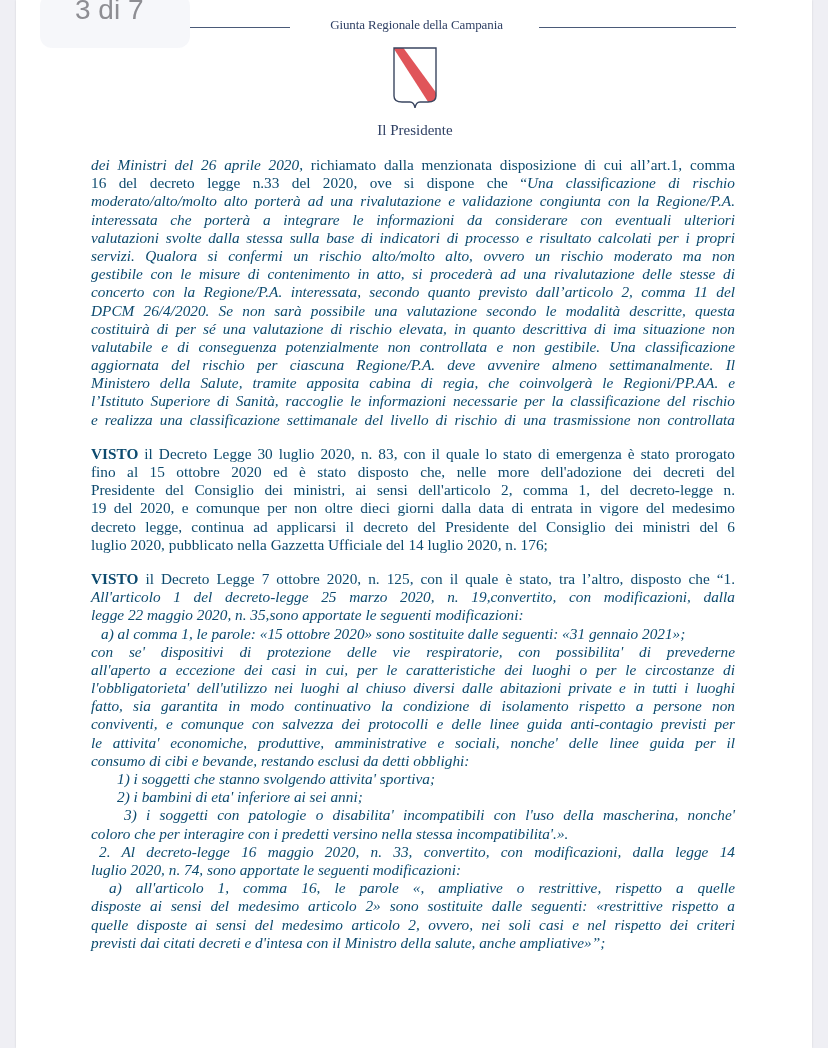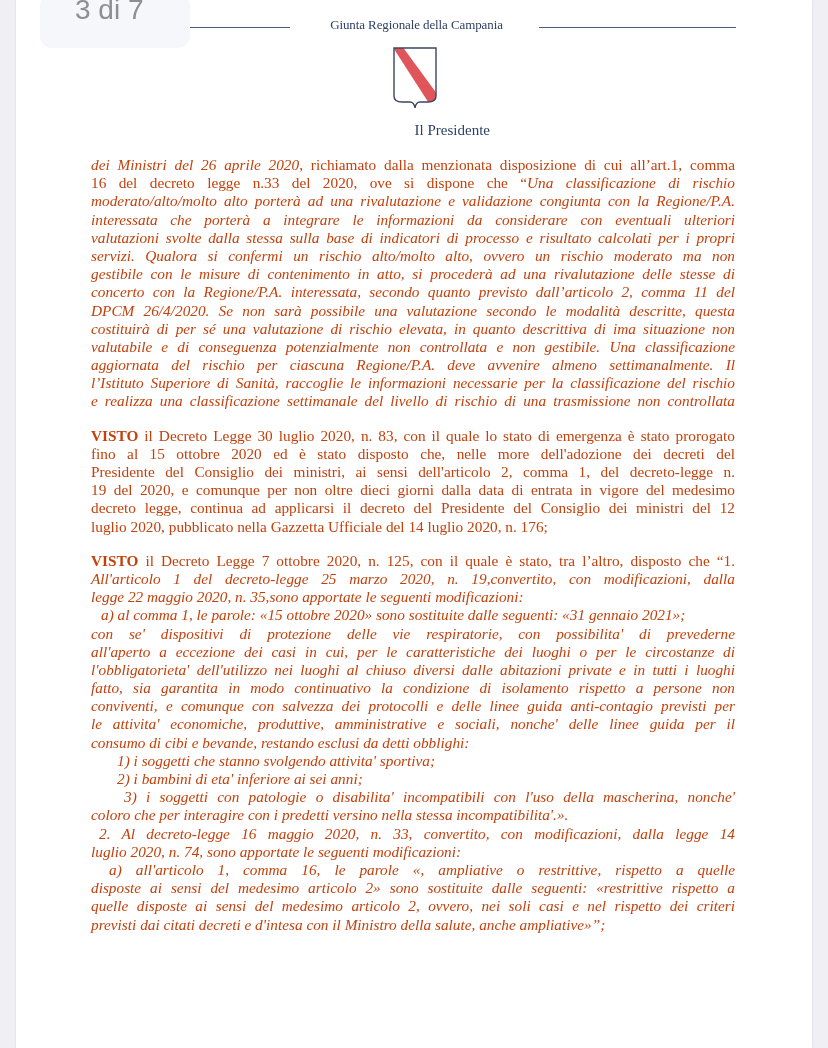--- a/index.html
+++ b/index.html
@@ -35,26 +35,26 @@
   .header .rule.right { left: 349px; width: 197px; }
   .header .title {
     position: absolute; left: 104px; top: 1px; width: 245px; text-align: center;
     font-size: 13px; color: #2e3f63; white-space: nowrap;
     letter-spacing: -0.1px;
   }
   .emblem {
     position: absolute; left: 388px; top: 44px; width: 54px; height: 68px;
   }
   .president {
-    position: absolute; left: 340px; top: 122px; width: 150px; text-align: right;
+    position: absolute; left: 340px; top: 122px; width: 150px; text-align: center;
     font-size: 15px; color: #2e3f63;
   }
   .body-text {
     position: absolute; left: 91px; top: 156px; width: 644px;
-    font-size: 15.3px; line-height: 18.2px; color: #c2410c;
+    font-size: 15.3px; line-height: 18.2px; color: #0c4a6e;
   }
   .ln {
     display: block; white-space: nowrap; text-align: justify;
     text-align-last: justify; height: 18.2px;
   }
   .ln.last { text-align-last: left; }
   .it { font-style: italic; }
   .b { font-weight: bold; }
   .gap { height: 16px; }
   .ind1 { padding-left: 10px; }
@@ -103,32 +103,33 @@
     <span class="ln it">moderato/alto/molto alto porterà ad una rivalutazione e validazione congiunta con la Regione/P.A.</span>
     <span class="ln it">interessata che porterà a integrare le informazioni da considerare con eventuali ulteriori</span>
     <span class="ln it">valutazioni svolte dalla stessa sulla base di indicatori di processo e risultato calcolati per i propri</span>
     <span class="ln it">servizi. Qualora si confermi un rischio alto/molto alto, ovvero un rischio moderato ma non</span>
     <span class="ln it">gestibile con le misure di contenimento in atto, si procederà ad una rivalutazione delle stesse di</span>
     <span class="ln it">concerto con la Regione/P.A. interessata, secondo quanto previsto dall’articolo 2, comma 11 del</span>
     <span class="ln it">DPCM 26/4/2020. Se non sarà possibile una valutazione secondo le modalità descritte, questa</span>
     <span class="ln it">costituirà di per sé una valutazione di rischio elevata, in quanto descrittiva di ima situazione non</span>
     <span class="ln it">valutabile e di conseguenza potenzialmente non controllata e non gestibile. Una classificazione</span>
     <span class="ln it">aggiornata del rischio per ciascuna Regione/P.A. deve avvenire almeno settimanalmente. Il</span>
+    <span class="ln it">Ministero della Salute, tramite apposita cabina di regia, che coinvolgerà le Regioni/PP.AA. e</span>
     <span class="ln it">l’Istituto Superiore di Sanità, raccoglie le informazioni necessarie per la classificazione del rischio</span>
     <span class="ln it">e realizza una classificazione settimanale del livello di rischio di una trasmissione non controllata</span>
   </div>
 
   <div class="gap"></div>
 
   <div>
     <span class="ln"><span class="b">VISTO</span><span> il Decreto Legge 30 luglio 2020, n. 83, con il quale  lo stato di emergenza è  stato prorogato</span></span>
     <span class="ln">fino al 15 ottobre 2020  ed è stato disposto che, nelle  more  dell'adozione  dei  decreti  del</span>
     <span class="ln">Presidente  del Consiglio dei  ministri,  ai  sensi  dell'articolo  2,  comma  1,  del decreto-legge n.</span>
     <span class="ln">19 del 2020, e comunque per non oltre dieci giorni dalla data di entrata  in  vigore del  medesimo</span>
-    <span class="ln">decreto legge,  continua  ad  applicarsi  il  decreto  del Presidente del Consiglio dei ministri del 12</span>
+    <span class="ln">decreto legge,  continua  ad  applicarsi  il  decreto  del Presidente del Consiglio dei ministri del 6</span>
     <span class="ln last">luglio 2020,  pubblicato nella Gazzetta Ufficiale del 14 luglio 2020, n. 176;</span>
   </div>
 
   <div class="gap"></div>
 
   <div>
     <span class="ln"><span class="b">VISTO</span><span> il Decreto Legge  7 ottobre 2020, n. 125, con il quale è stato, tra l’altro, disposto che “1.</span></span>
     <span class="ln it">All'articolo  1  del  decreto-legge  25  marzo  2020,  n.   19,convertito, con modificazioni, dalla</span>
     <span class="ln it last">legge 22  maggio  2020,  n.  35,sono apportate le seguenti modificazioni:</span>
     <span class="ln it last ind1">a) al comma 1, le parole: «15 ottobre 2020» sono sostituite dalle seguenti: «31 gennaio 2021»;</span>

